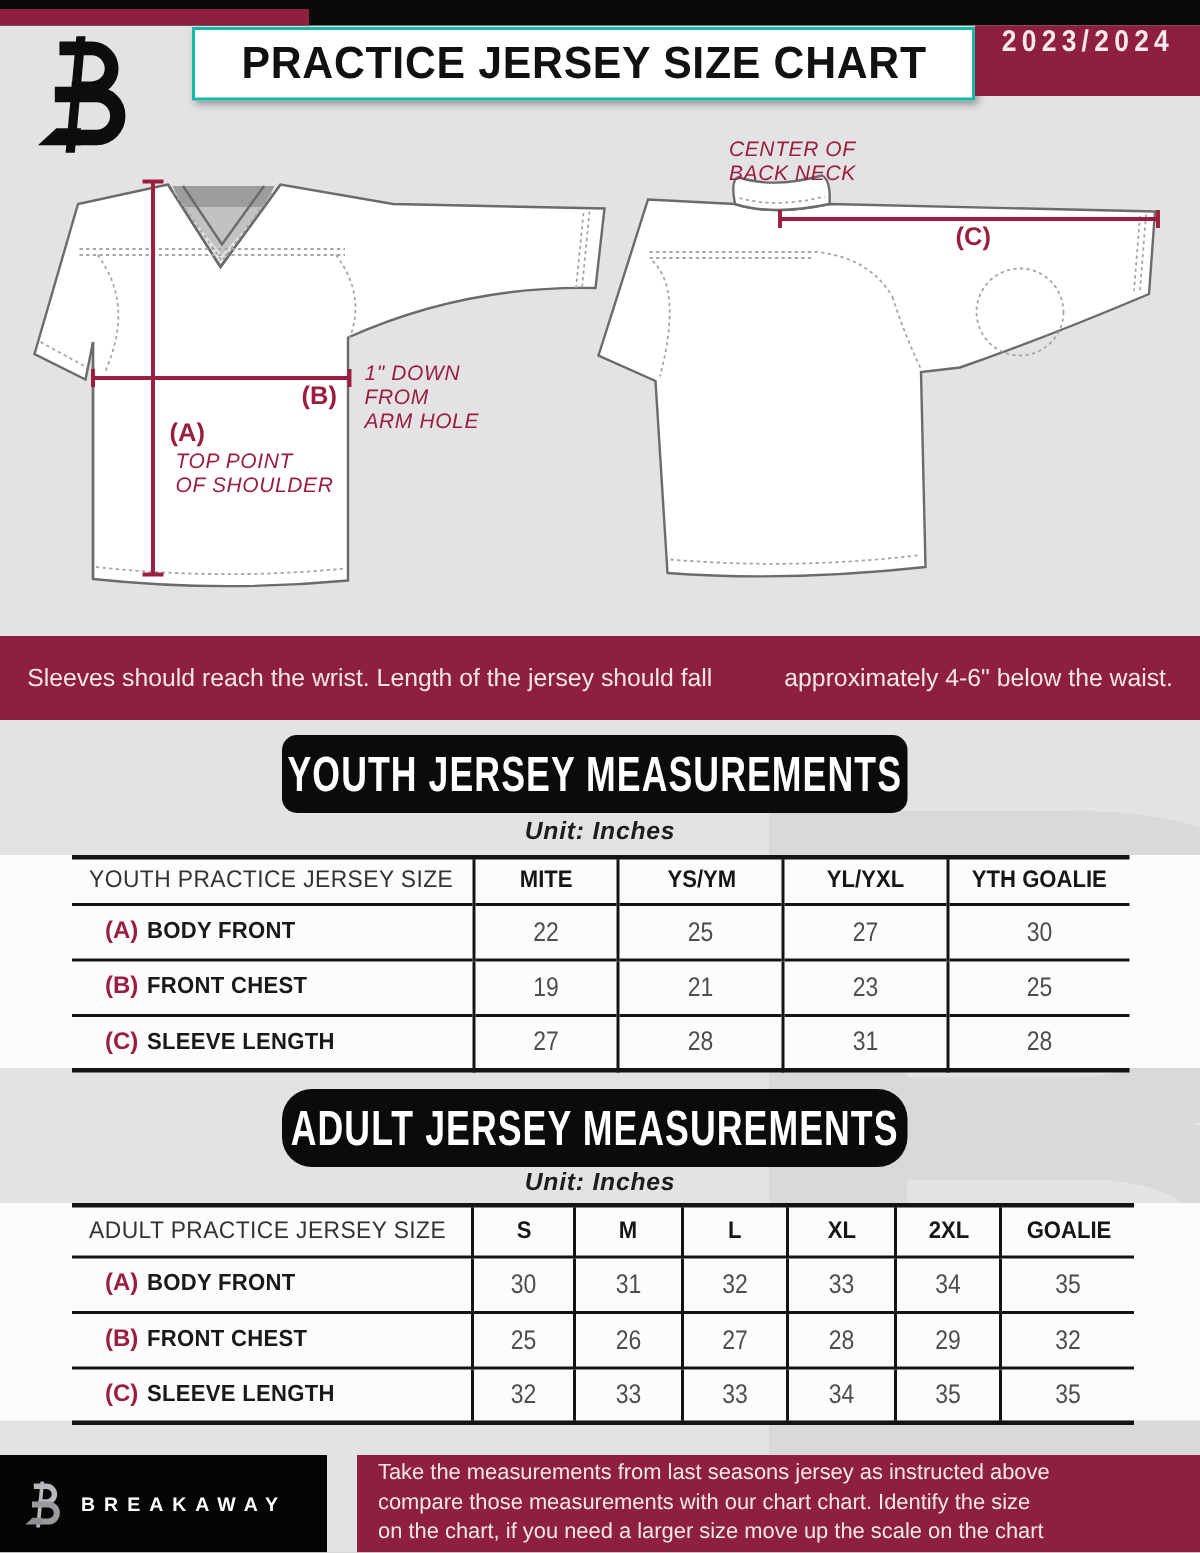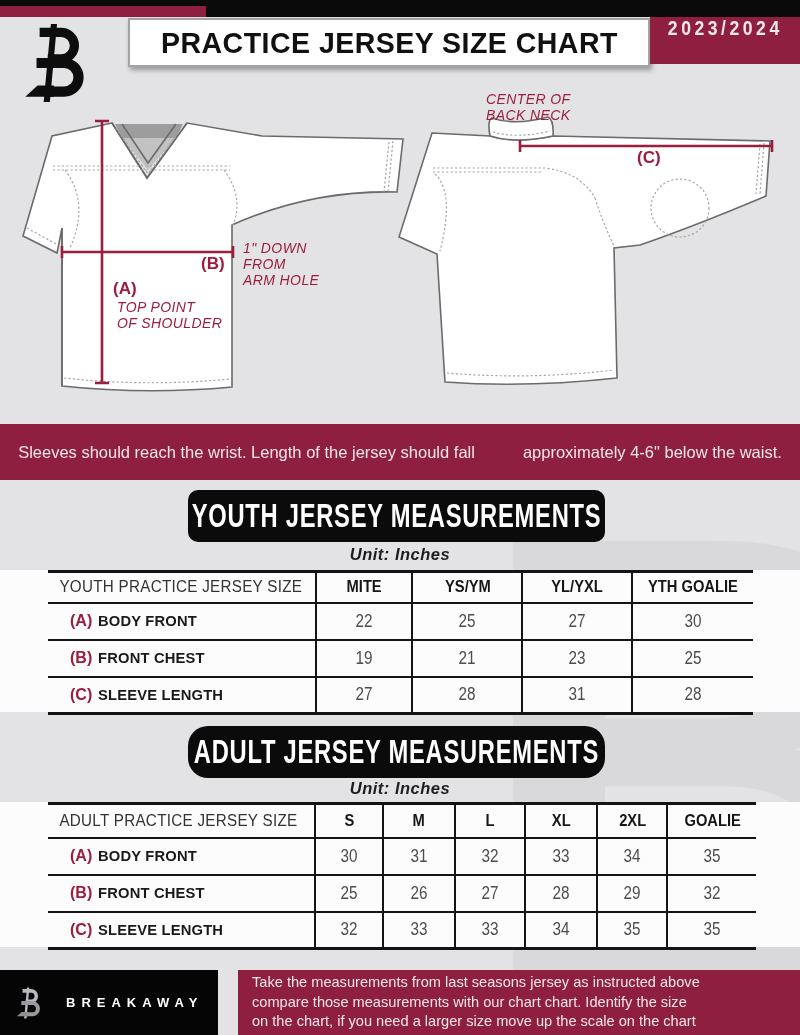--- a/index.html
+++ b/index.html
@@ -8,21 +8,21 @@
   #page {
     position:relative; width:800px; height:1035px; margin:0 auto;
     background:#e3e3e5; overflow:hidden;
   }
   
   .topbar-black { position:absolute; left:0; top:0; width:800px; height:17px; background:#0a0a0a; }
   .topbar-maroon { position:absolute; left:0; top:6px; width:206px; height:11px; background:#8e1f3e; }
   .header-logo { position:absolute; left:22px; top:20px; width:68px; height:86px; }
   .title-box {
     position:absolute; left:128px; top:18px; width:522px; height:49px;
-    background:#ffffff; border:2px solid #a3a3a3; box-shadow:2px 3px 5px rgba(0,0,0,.35);
+    background:#ffffff; border:2px solid #14b8a6; box-shadow:2px 3px 5px rgba(0,0,0,.35);
     display:flex; align-items:center; justify-content:center;
   }
   .title-box .t {
     font-size:30px; font-weight:800; color:#111; letter-spacing:.5px;
     display:inline-block; transform:scaleX(.95); white-space:nowrap;
   }
   .year-box {
     position:absolute; left:650px; top:17px; width:150px; height:47px; background:#8e1f3e;
     display:flex; align-items:flex-start; justify-content:center;
   }
@@ -74,21 +74,21 @@
   .size-head { font-size:16px; font-weight:400; color:#333; letter-spacing:.3px; padding-left:12px; display:inline-block; transform:scaleX(.95); transform-origin:left; white-space:nowrap; }
   .row-label-cell { padding-left:22px; white-space:nowrap; }
   .row-key { color:#9c1e3e; font-weight:800; font-size:16px; }
   .row-label { color:#191919; font-weight:600; font-size:15.5px; letter-spacing:.2px; display:inline-block; transform:scaleX(.95); transform-origin:left; margin-left:6px; }
   .num { font-size:18px; font-weight:400; color:#4d4d4d; display:inline-block; transform:scaleX(.85); }
   
   .footer-black {
     position:absolute; left:0; top:970px; width:218px; height:65px; background:#050505;
     display:flex; align-items:center; z-index:2;
   }
-  .footer-brand { color:#fff; font-size:13px; font-weight:700; letter-spacing:6px; margin-left:24px; white-space:nowrap; }
+  .footer-brand { color:#fff; font-size:13px; font-weight:700; letter-spacing:6px; margin-left:12px; white-space:nowrap; }
   .footer-maroon {
     position:absolute; left:218px; top:970px; width:582px; height:65px; background:#8e1f3e;
     display:flex; flex-direction:column; justify-content:center; z-index:2;
     color:#f0e7ea; font-size:14.6px; line-height:19.5px; padding-left:14px;margin-left:20px;
   }
   
   .watermark {
     position:absolute; left:470px; top:440px; z-index:0;
     font-size:640px; font-weight:700; line-height:1; color:#7c7c86; opacity:.09;
   }

